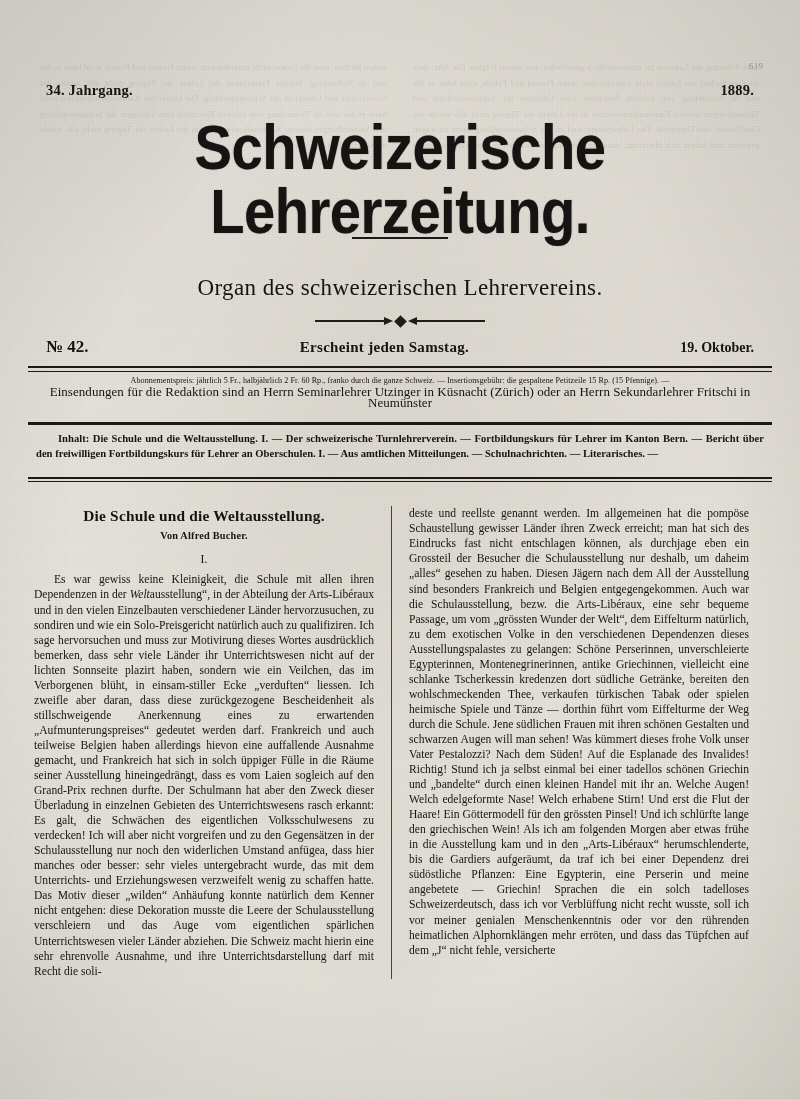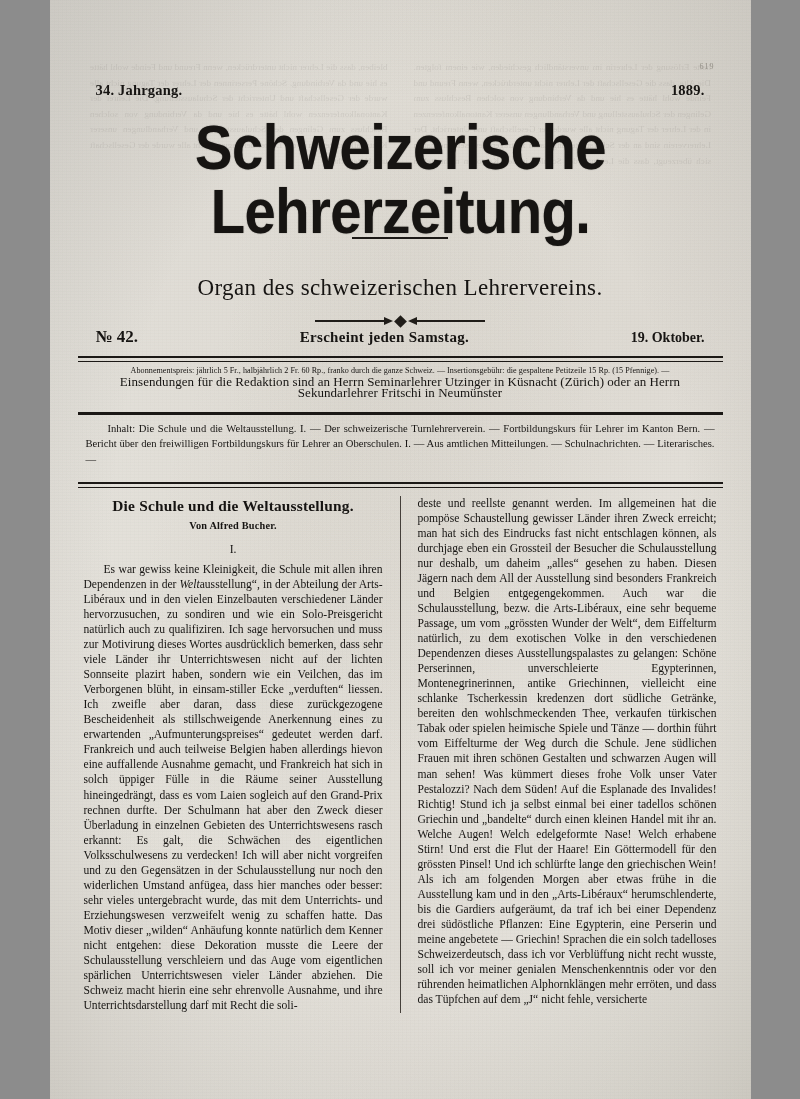--- a/index.html
+++ b/index.html
@@ -2,21 +2,21 @@
 <html><head>
 <meta charset="utf-8">
 <style>
   html, body {
     margin: 0;
     padding: 0;
     background: #8c8c8c;
   }
   .page {
     position: relative;
-    width: 701px;
+    width: 800px;
     height: 1099px;
     margin: 0 auto;
     background: #e9e7e2;
     overflow: hidden;
     font-family: "Liberation Serif", serif;
     color: #161412;
     
     background-image:
       radial-gradient(ellipse at 18% 12%, rgba(120,110,95,0.10), rgba(0,0,0,0) 55%),
       radial-gradient(ellipse at 85% 30%, rgba(130,120,105,0.12), rgba(0,0,0,0) 50%),
@@ -130,20 +130,21 @@
   .ornament .dia {
     width: 9px; height: 9px;
     background: #201d19;
     transform: rotate(45deg);
     margin: 0 3px;
   }
   .issueline {
     display: flex;
     justify-content: space-between;
     align-items: baseline;
+    margin-top: 10px;
     padding: 0 18px;
     font-weight: bold;
   }
   .issueline .num { font-size: 17px; }
   .issueline .freq { font-size: 15px; letter-spacing: 0.3px; }
   .issueline .date { font-size: 14px; }
   .rule-pair { margin-top: 9px; }
   .rule-pair .a { height: 2.2px; background: #1b1815; }
   .rule-pair .b { height: 1px; background: #1b1815; margin-top: 2.4px; }
 
@@ -155,27 +156,28 @@
     padding: 3.5px 4px 4px 4px;
     letter-spacing: 0.05px;
   }
   .fineprint .smaller { font-size: 13px; }
 
   .inhalt {
     font-size: 10.6px;
     line-height: 15.4px;
     text-align: justify;
     padding: 6px 8px 6px 8px;
+    font-weight: bold;
   }
   .inhalt .lead { padding-left: 22px; }
 
   
   .columns {
     display: flex;
-    margin-top: 8px;
+    margin-top: 24px;
     padding: 0 6px;
   }
   .col {
     width: 340px;
     font-size: 11.6px;
     line-height: 15.05px;
     text-align: justify;
     text-justify: inter-word;
     hyphens: manual;
   }

